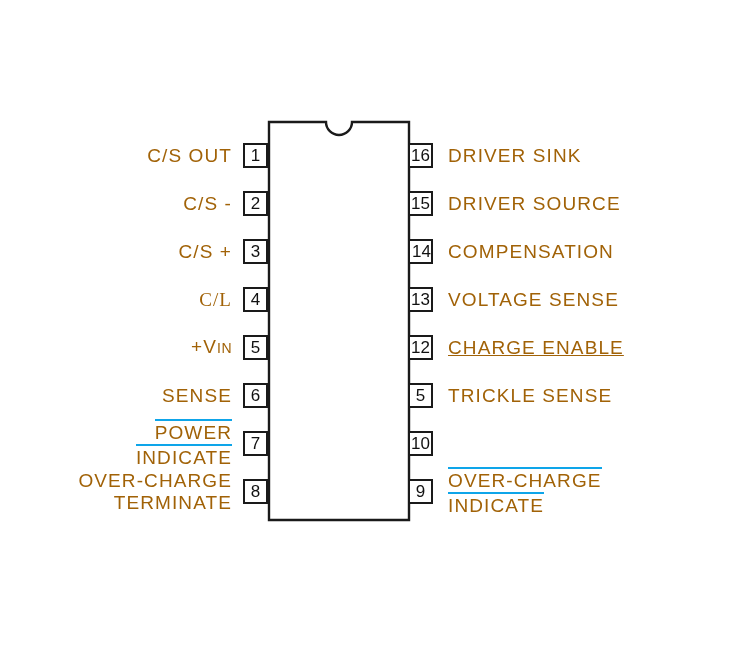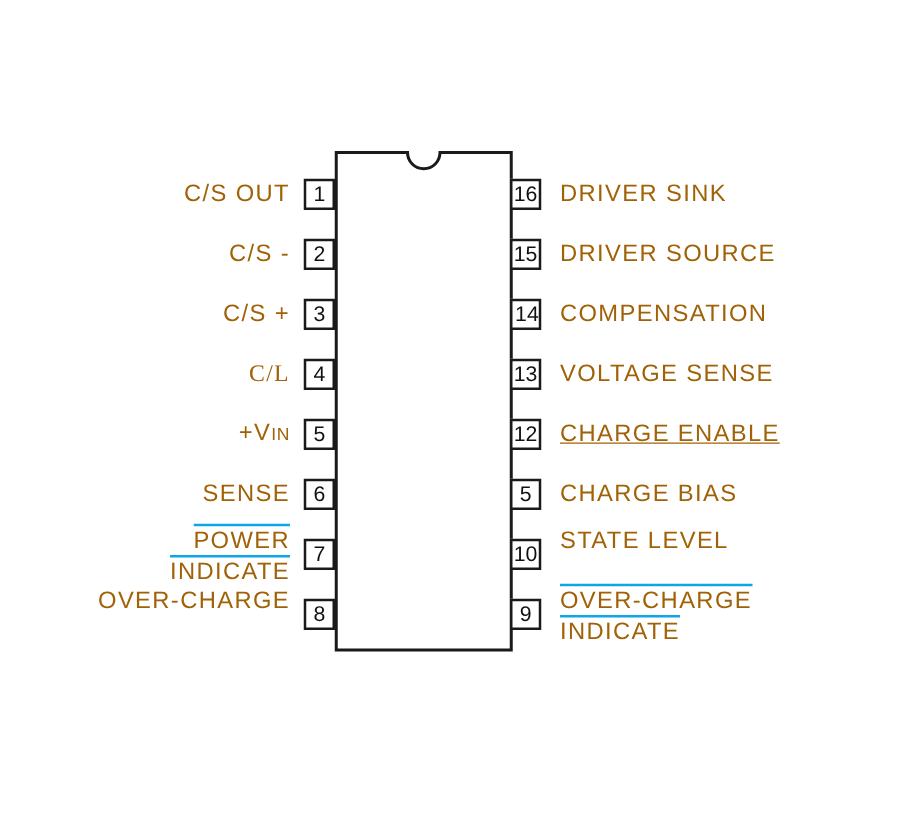--- a/index.html
+++ b/index.html
@@ -135,20 +135,21 @@
         <span class="ln">SENSE</span>
       </div>
       <div class="pin-box left" style="top: 431px;">7</div>
       <div class="pin-label left" style="top: 418.5px;">
         <span class="ln bar">POWER</span>
         <span class="ln bar">INDICATE</span>
       </div>
       <div class="pin-box left" style="top: 479px;">8</div>
       <div class="pin-label left" style="top: 469.5px;">
         <span class="ln">OVER-CHARGE</span>
+        <span class="ln">TERMINATE</span>
       </div>
       <div class="pin-box right" style="top: 143px;">16</div>
       <div class="pin-label right" style="top: 144.5px;">
         <span class="ln">DRIVER SINK</span>
       </div>
       <div class="pin-box right" style="top: 191px;">15</div>
       <div class="pin-label right" style="top: 192.5px;">
         <span class="ln">DRIVER SOURCE</span>
       </div>
       <div class="pin-box right" style="top: 239px; text-align: right;">14</div>
@@ -158,25 +159,24 @@
       <div class="pin-box right" style="top: 287px;">13</div>
       <div class="pin-label right" style="top: 288.5px;">
         <span class="ln">VOLTAGE SENSE</span>
       </div>
       <div class="pin-box right" style="top: 335px;">12</div>
       <div class="pin-label right" style="top: 336.5px; text-decoration: underline;">
         <span class="ln">CHARGE ENABLE</span>
       </div>
       <div class="pin-box right" style="top: 383px;">5</div>
       <div class="pin-label right" style="top: 384.5px;">
-        <span class="ln">CHARGE BIAS</span>
+        <span class="ln">TRICKLE SENSE</span>
       </div>
       <div class="pin-box right" style="top: 431px;">10</div>
       <div class="pin-label right" style="top: 421.5px;">
-        <span class="ln">STATE LEVEL</span>
       </div>
       <div class="pin-box right" style="top: 479px;">9</div>
       <div class="pin-label right" style="top: 466.5px;">
         <span class="ln bar">OVER-CHARGE</span>
         <span class="ln bar">INDICATE</span>
       </div>
     </div>
 
 </div>
 

